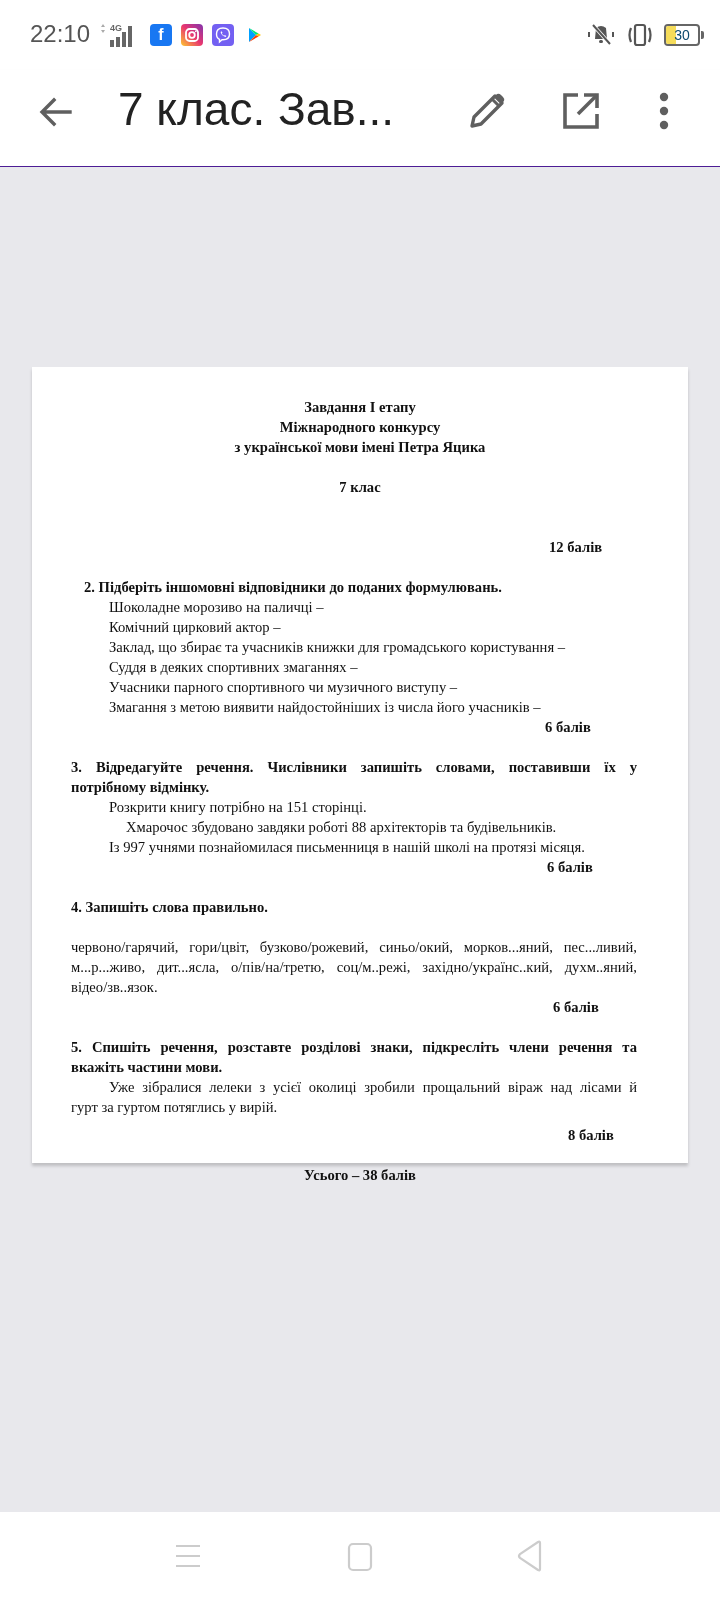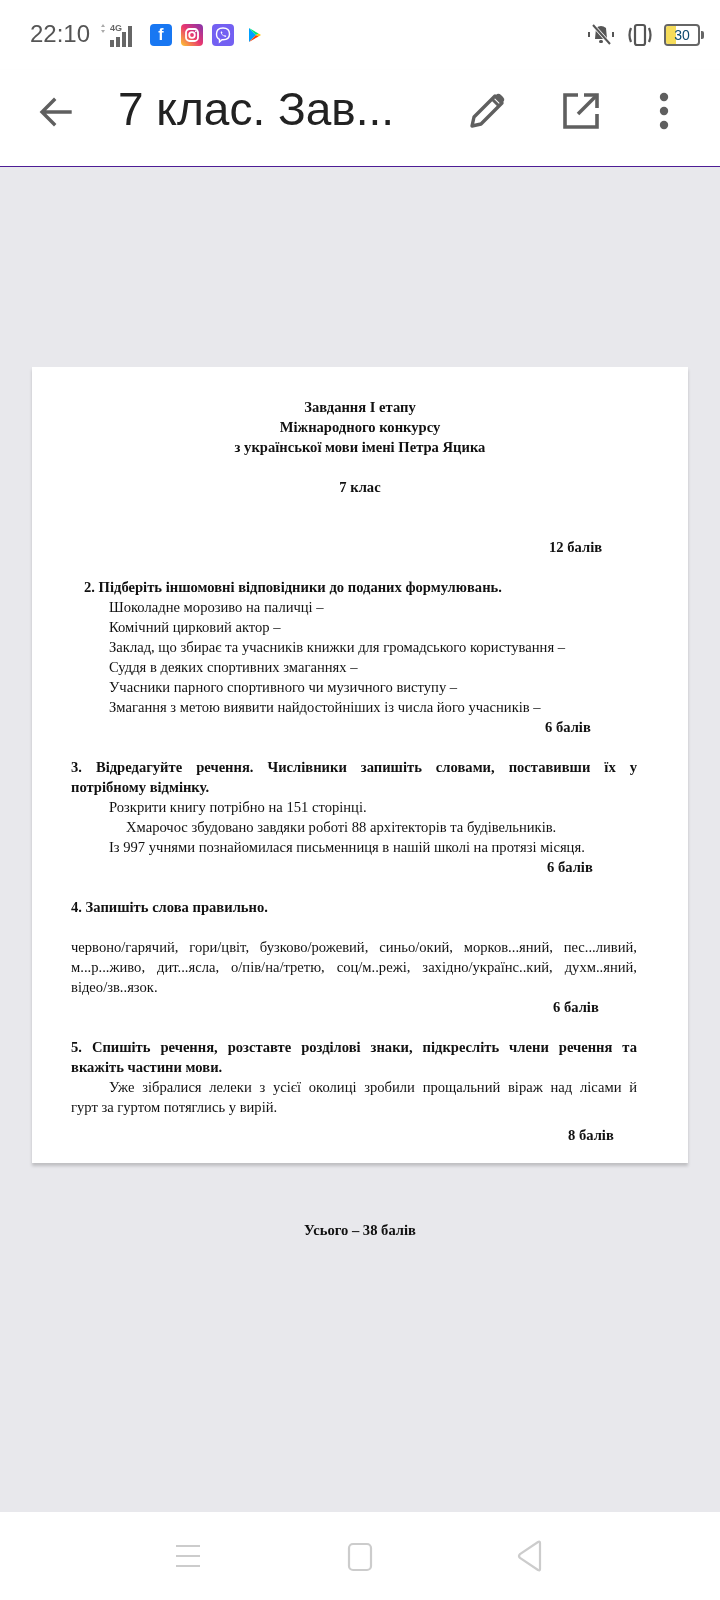--- a/index.html
+++ b/index.html
@@ -152,21 +152,21 @@
     <div class="justify" style="top:592px;">м...р...живо, дит...ясла, о/пів/на/третю, соц/м..режі, західно/українс..кий, духм..яний,</div>
     <div class="p-line" style="left:39px; top:612px;">відео/зв..язок.</div>
     <div class="score" style="left:521px; top:632px;">6 балів</div>
 
     <div class="justify b" style="top:672px;">5. Спишіть речення, розставте розділові знаки, підкресліть члени речення та</div>
     <div class="p-line b" style="left:39px; top:692px;">вкажіть частини мови.</div>
     <div class="justify" style="top:712px; left:77px; width:528px;">Уже зібралися лелеки з усієї околиці зробили прощальний віраж над лісами й</div>
     <div class="p-line" style="left:39px; top:732px;">гурт за гуртом потяглись у вирій.</div>
     <div class="score" style="left:536px; top:752px;margin-top:8px;">8 балів</div>
 
-    <div class="p-center" style="top:855px;">Усього – 38 балів</div>
+    <div class="p-center" style="top:800px;">Усього – 38 балів</div>
   </div>
 </div>
 
 <div class="navbar">
   <svg class="nav-btn" style="left:172px;" viewBox="0 0 32 32">
     <line x1="4" y1="6" x2="28" y2="6" stroke="#ccc" stroke-width="2"></line>
     <line x1="4" y1="16" x2="28" y2="16" stroke="#ccc" stroke-width="2"></line>
     <line x1="4" y1="26" x2="28" y2="26" stroke="#ccc" stroke-width="2"></line>
   </svg>
   <svg class="nav-btn" style="left:344px;" viewBox="0 0 32 32">

